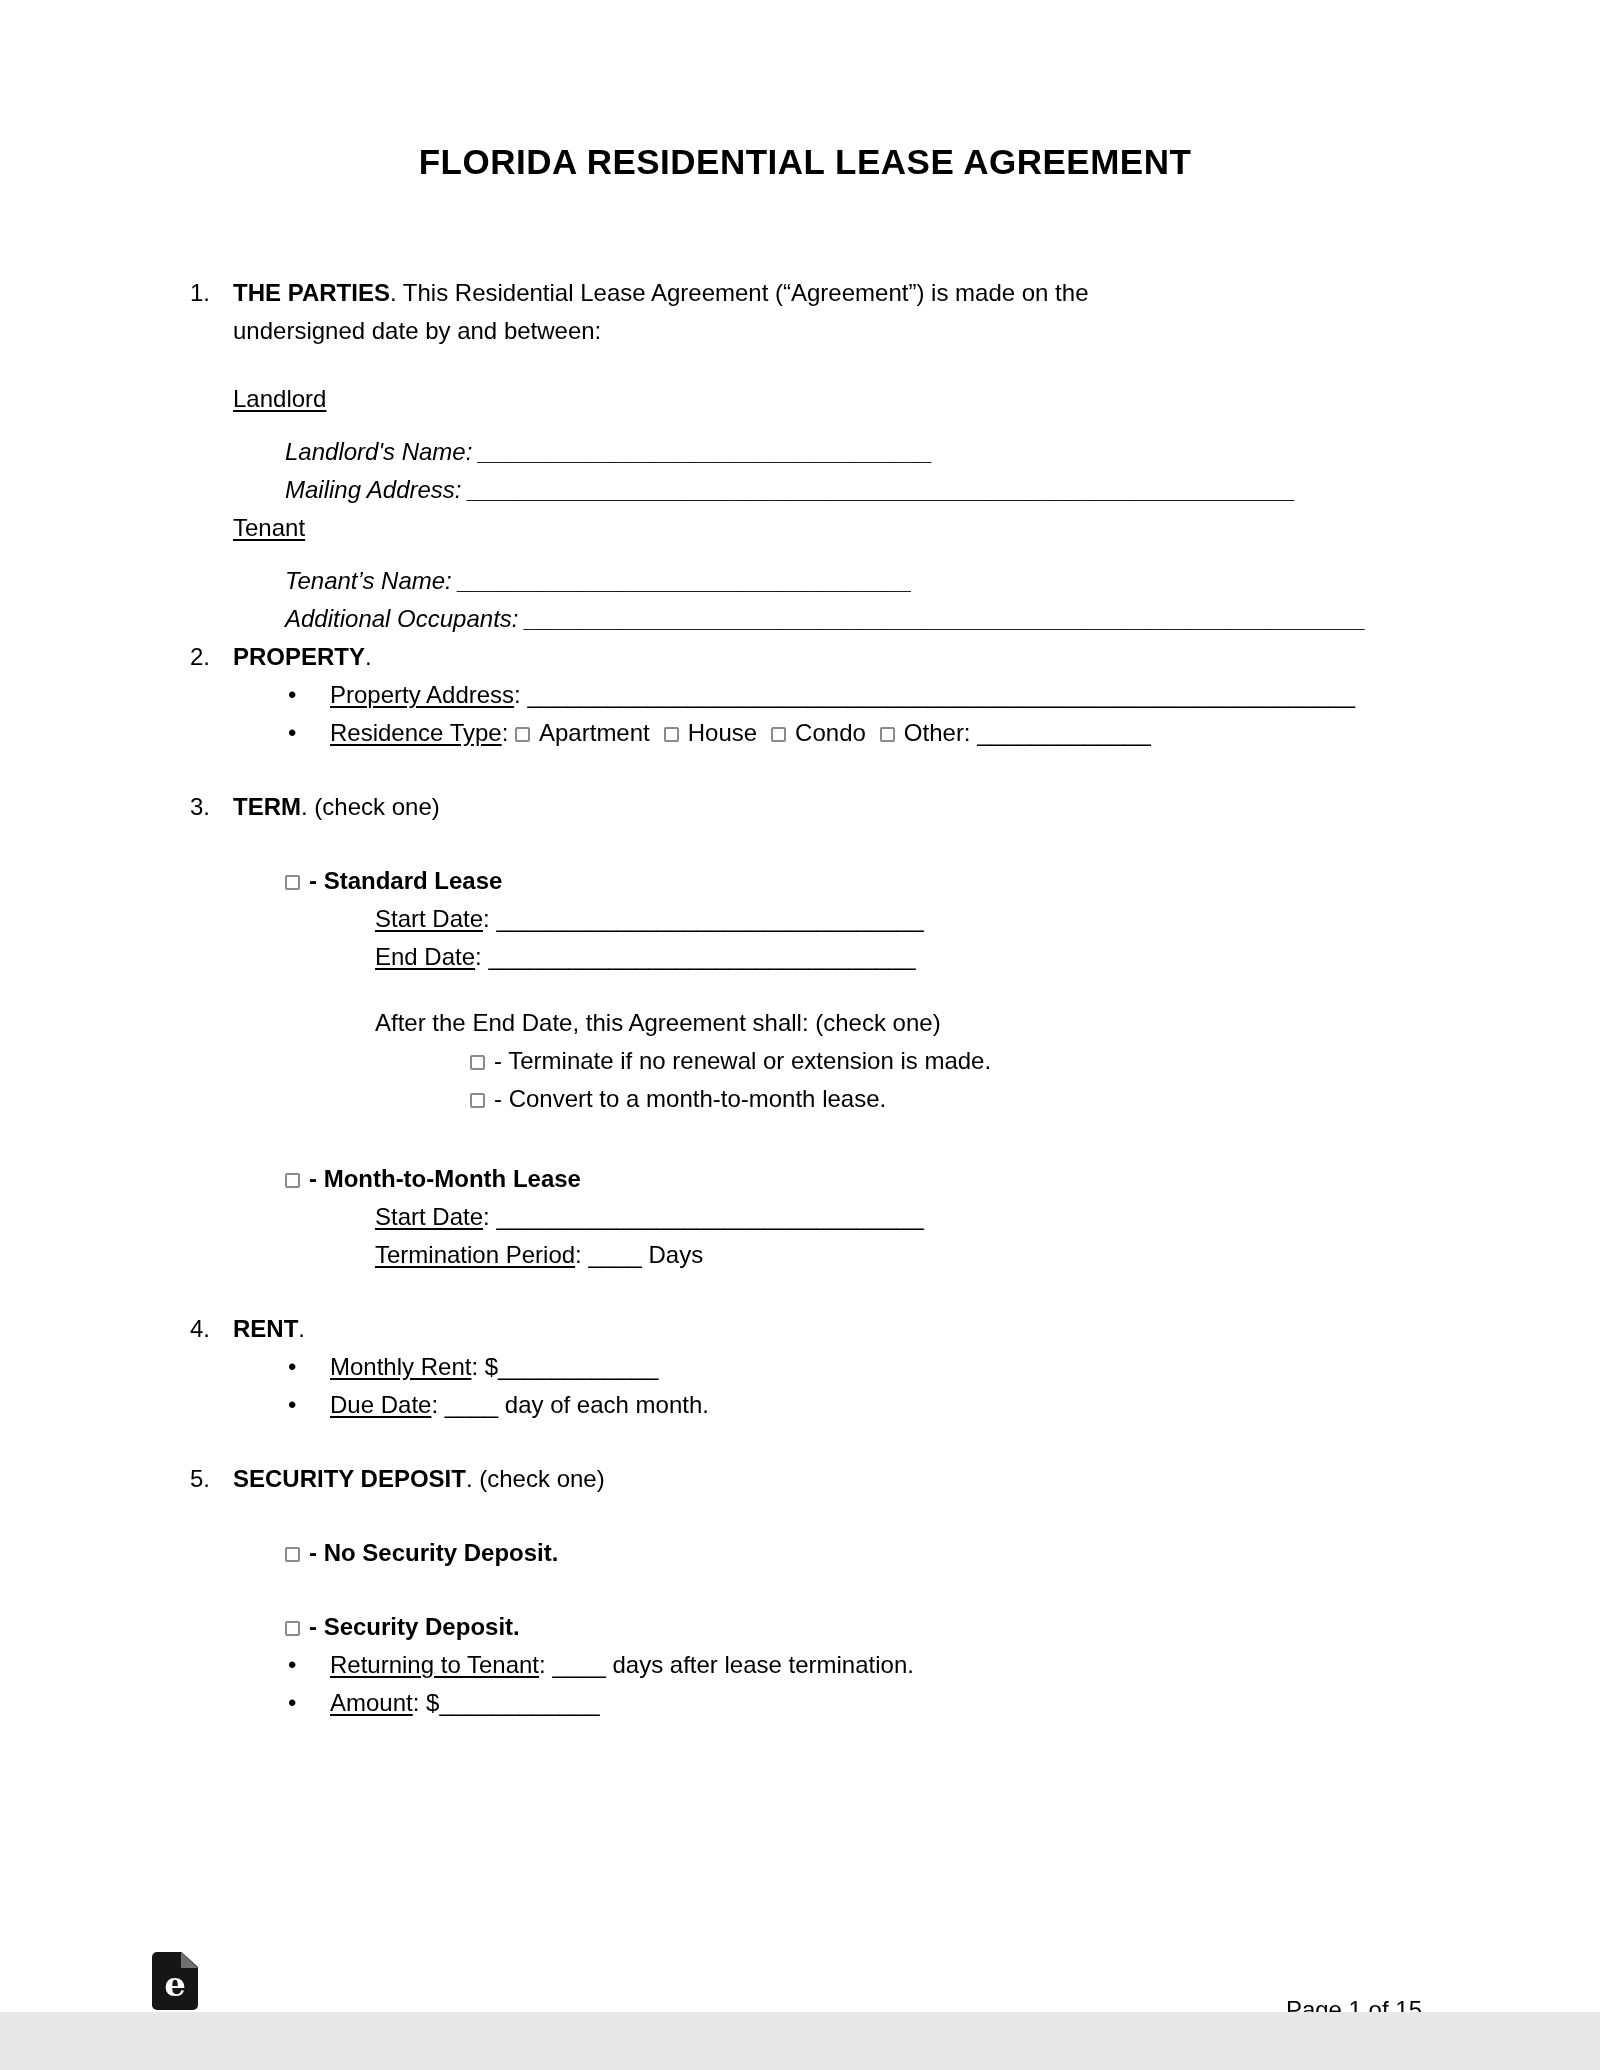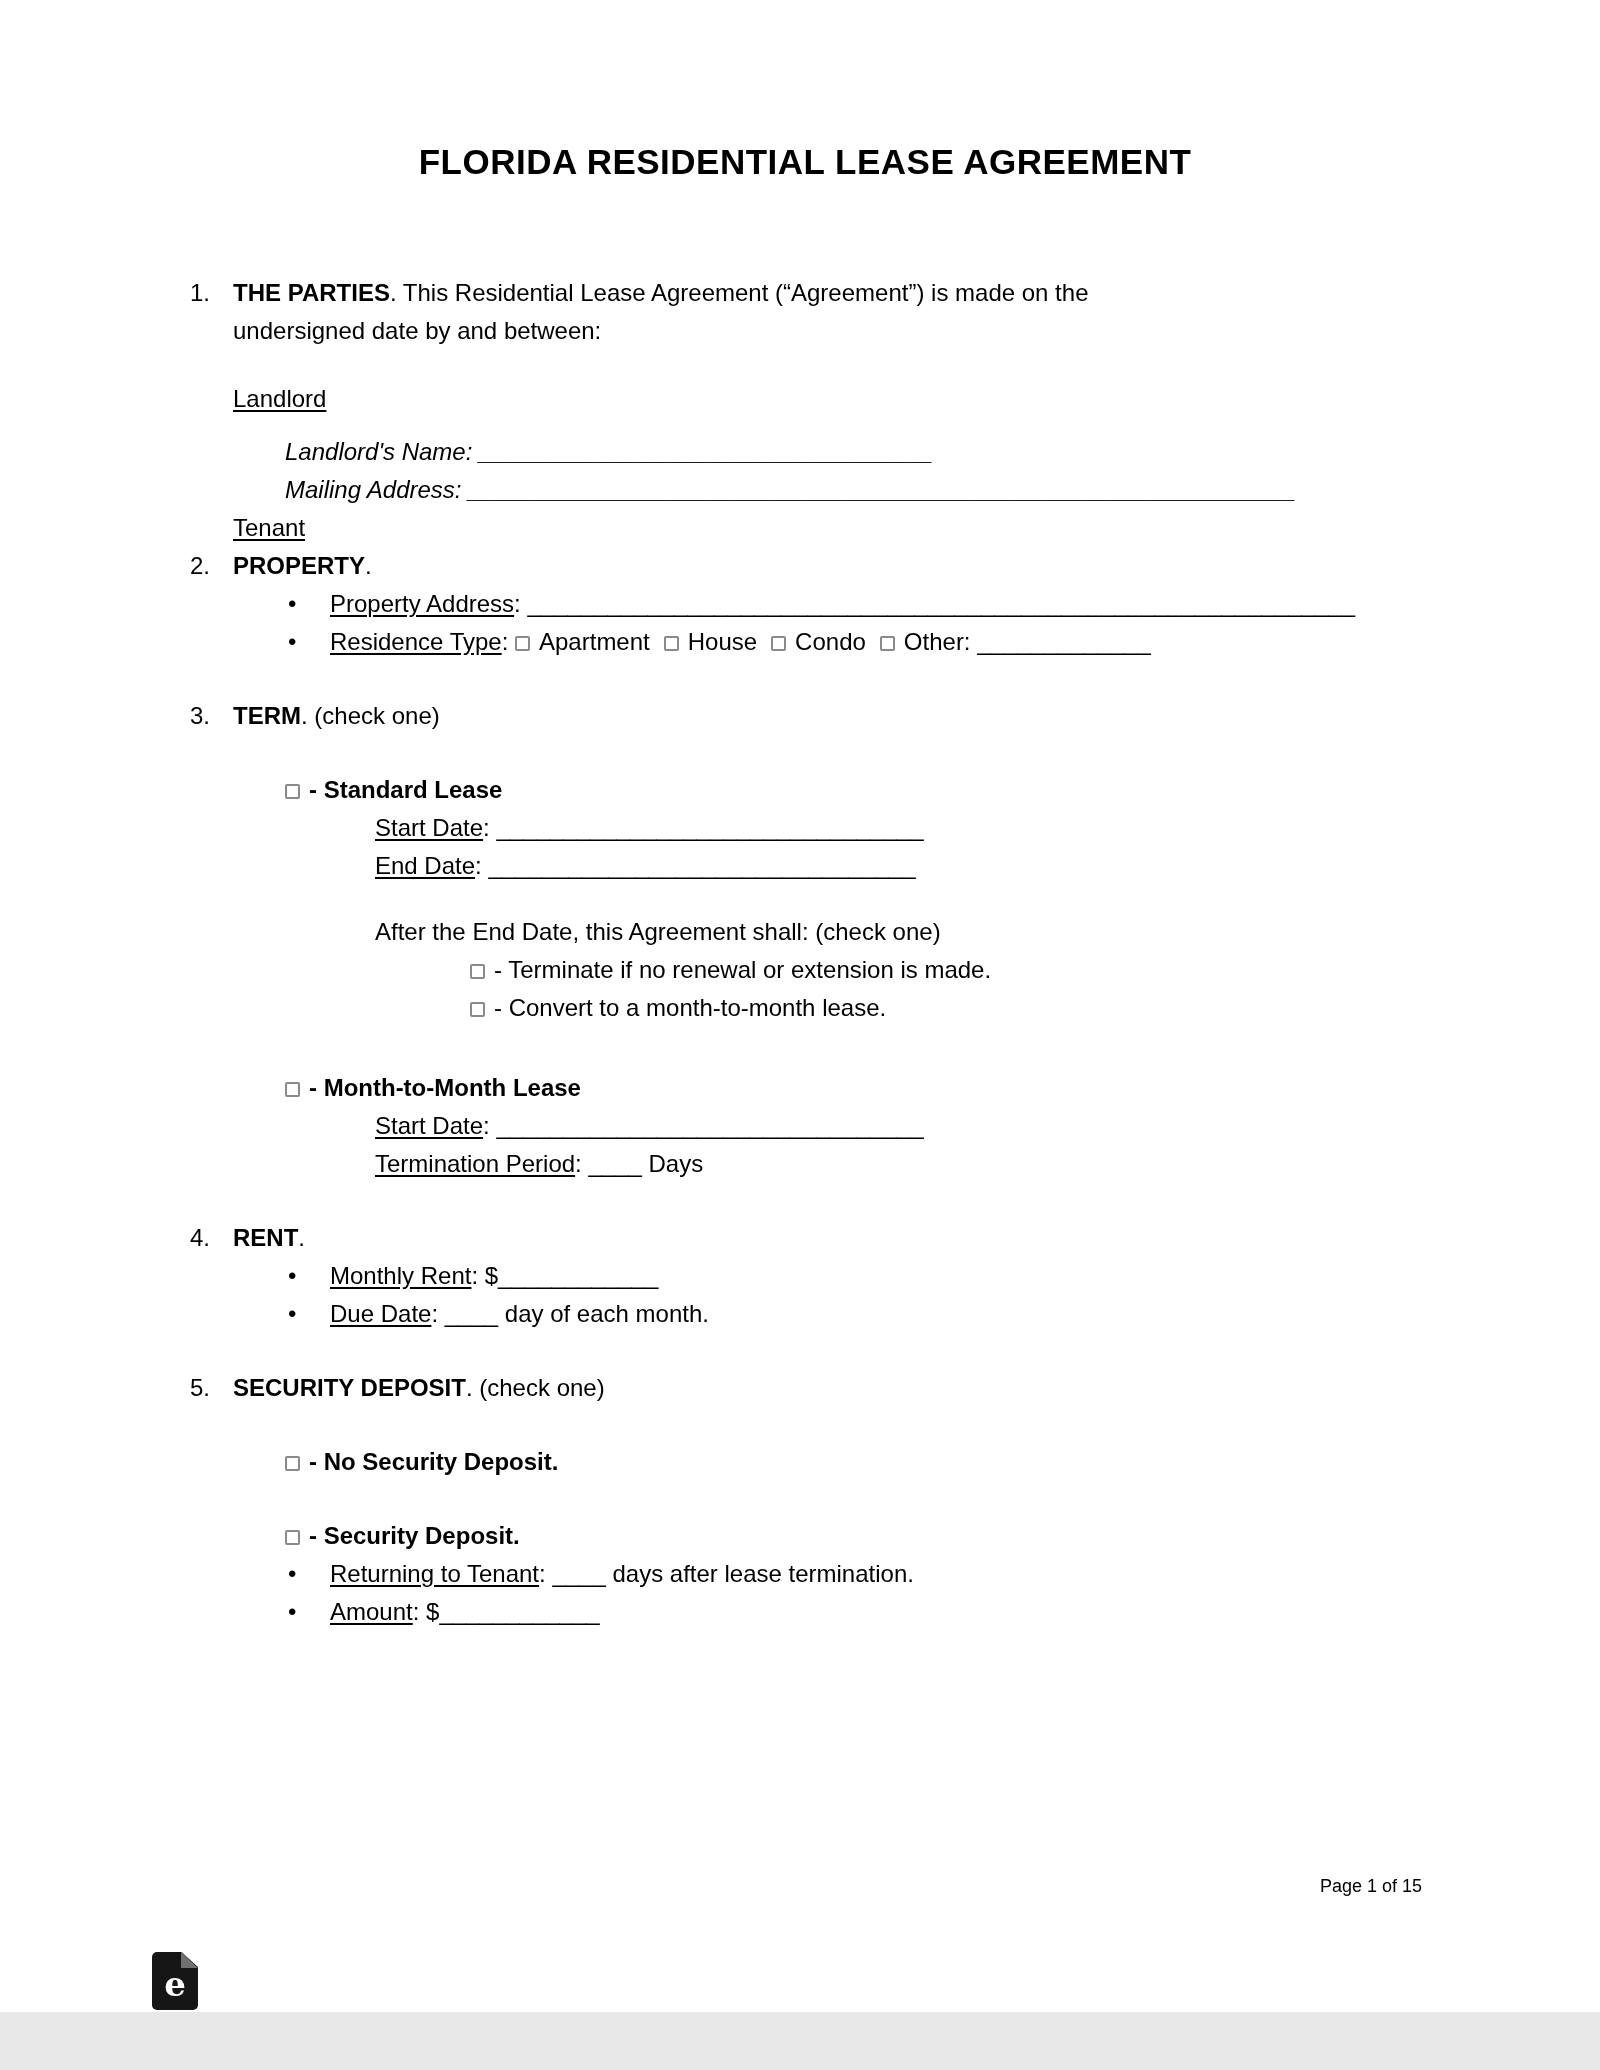--- a/index.html
+++ b/index.html
@@ -77,22 +77,22 @@
     left:50%;top:56%;
     transform:translate(-50%,-50%);
     color:#ffffff;
     font-family:"DejaVu Serif",serif;
     font-size:34px;
     font-weight:bold;
     line-height:1;
   }
   .page-num{
     position:absolute;
-    top:1872px;right:178px;
-    font-size:18px;
+    top:1996px;right:178px;
+    font-size:24px;
     line-height:28px;
   }
 </style>
 </head>
 <body>
 
 <div class="page">
 
   <h1 class="title">FLORIDA RESIDENTIAL LEASE AGREEMENT</h1>
 
@@ -104,20 +104,24 @@
 
     <p class="ind1 mt30"><span class="ul">Landlord</span></p>
 
     <div class="ind2 mt32">
       <p class="nowrap"><span>Landlord's Name:</span><span> __________________________________</span></p>
       <p class="nowrap"><span>Mailing Address:</span><span> ______________________________________________________________</span></p>
     </div>
 
     <p class="ind1 mt34"><span class="ul">Tenant</span></p>
 
+    <div class="ind2 mt32">
+      <p class="nowrap"><span>Tenant’s Name:</span><span> __________________________________</span></p>
+      <p class="nowrap"><span>Additional Occupants:</span><span> _______________________________________________________________</span></p>
+    </div>
   </section>
 
   <section>
     <div class="sec-row mt34">
       <span class="num">2.</span>
       <p class="sec-text"><b>PROPERTY</b><span>.</span></p>
     </div>
     <ul class="bullets">
       <li><span class="ul">Property Address</span><span>: ______________________________________________________________</span></li>
       <li><span class="ul">Residence Type</span><span>: </span><span class="cb"></span><span>Apartment</span><span class="cb cb-gap"></span><span>House</span><span class="cb cb-gap"></span><span>Condo</span><span class="cb cb-gap"></span><span>Other:</span><span> _____________</span></li>

